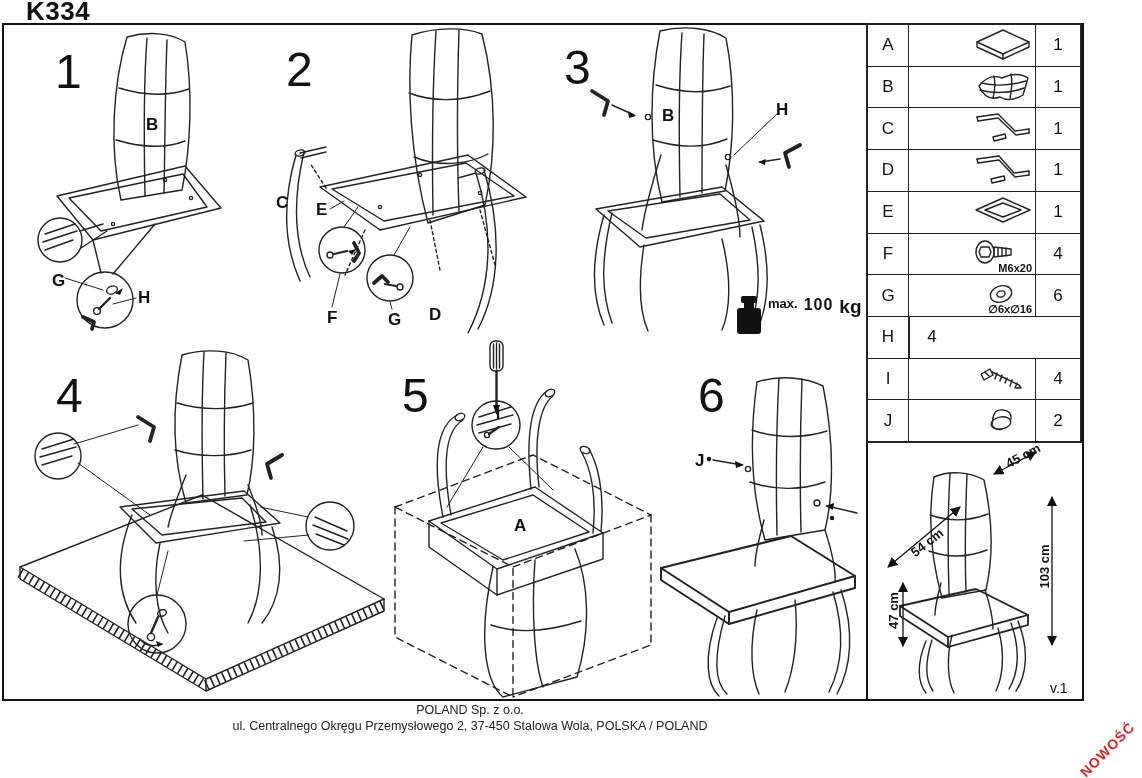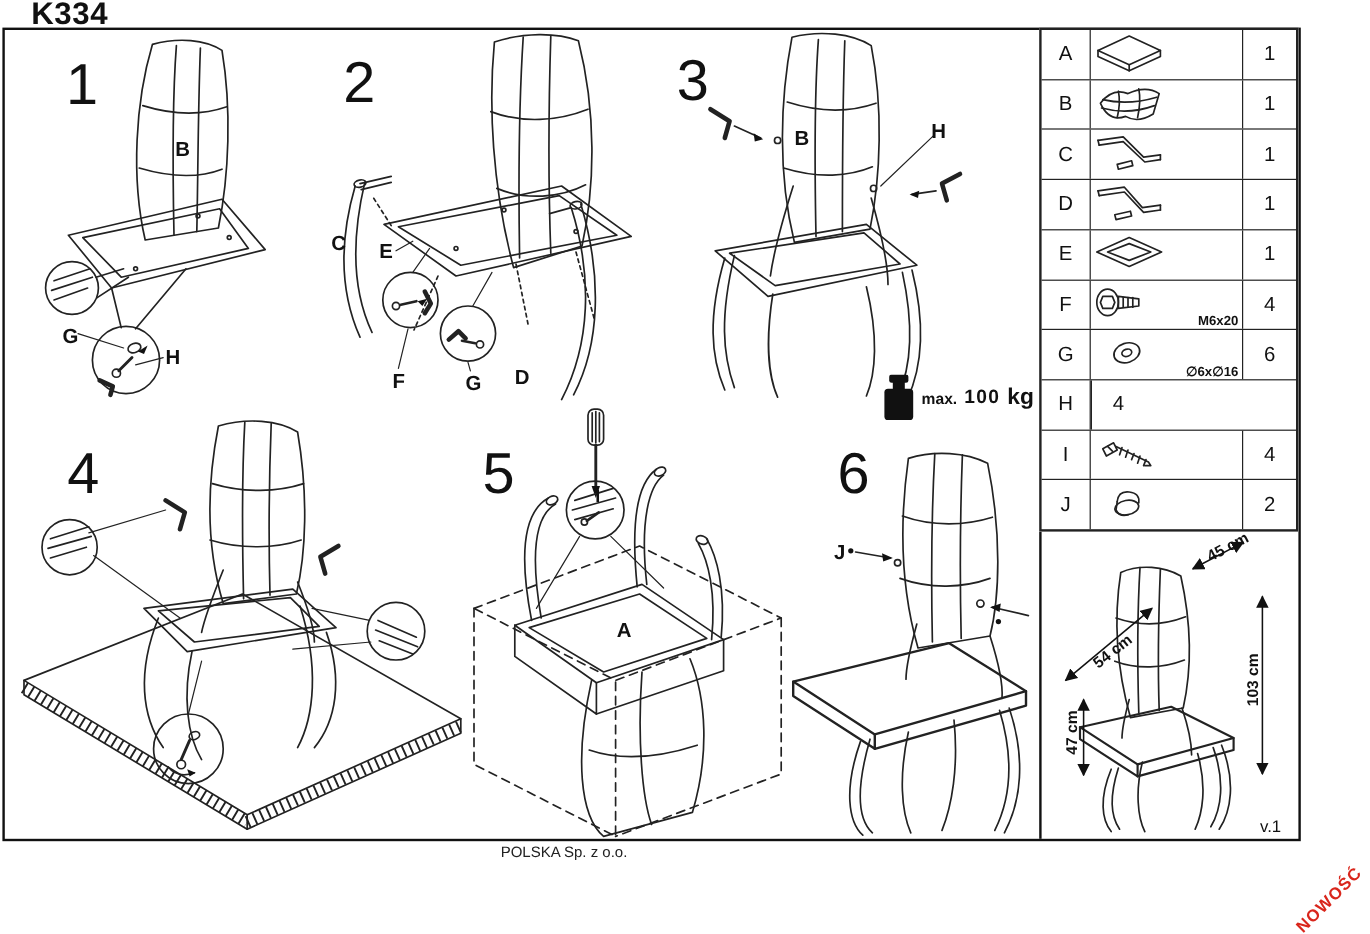--- a/index.html
+++ b/index.html
@@ -14,24 +14,24 @@
   svg.step{position:absolute;overflow:visible;}
   .art{fill:none;stroke:#222;stroke-width:1.4;stroke-linecap:round;stroke-linejoin:round;}
   .thick{stroke-width:3.8;}
   .fillb{fill:#111;stroke:none;}
   .stepnum{position:absolute;font-size:48px;line-height:1;color:#111;}
   .plabel{position:absolute;font-size:17px;font-weight:bold;line-height:1;}
   .ptable{position:absolute;left:866px;top:23px;width:216px;height:420px;border:2px solid #222;display:flex;flex-direction:column;background:#fff;box-sizing:border-box;}
   .prow{flex:1;display:flex;border-top:1.5px solid #222;min-height:0;}
   .prow:first-child{border-top:none;}
   .pletter{width:40px;border-right:1.5px solid #222;display:flex;align-items:center;justify-content:center;font-size:17px;}
-  .picon{flex:1;position:relative;display:flex;align-items:center;justify-content:flex-start;}
+  .picon{flex:1;position:relative;display:flex;align-items:center;justify-content:flex-end;}
   .pqty{width:44px;border-left:1.5px solid #222;display:flex;align-items:center;justify-content:center;font-size:17px;}
   .pspec{position:absolute;right:3px;bottom:0px;font-size:11px;font-weight:bold;}
-  .weight{position:absolute;left:736px;top:312px;display:flex;align-items:center;gap:6px;}
+  .weight{position:absolute;left:736px;top:296px;display:flex;align-items:flex-start;gap:6px;}
   .weight .wmax{font-size:13px;font-weight:bold;}
   .weight .wval{font-size:16px;font-weight:bold;letter-spacing:1px;}
   .weight .wunit{font-size:19px;font-weight:bold;}
   .dimlabel{position:absolute;font-size:13px;font-weight:bold;width:56px;text-align:center;line-height:1;}
   .version{position:absolute;left:1050px;top:680px;font-size:14px;}
   .footer{position:absolute;left:60px;top:702px;width:820px;text-align:center;font-size:12.5px;line-height:16px;color:#222;}
   .footer span{display:block;}
   .badge-new{position:absolute;left:1088px;top:764px;font-size:14px;font-weight:bold;color:#d9261c;letter-spacing:1px;transform:rotate(-45deg);transform-origin:left bottom;white-space:nowrap;}
 </style>
 </head>
@@ -455,16 +455,17 @@
     <line x1="37" y1="140" x2="37" y2="203" marker-start="url(#ah)" marker-end="url(#ah)"></line>
   </g>
 </svg>
 <div class="dimlabel" style="left:995px;top:449px;transform:rotate(-28deg);">45 cm</div>
 <div class="dimlabel" style="left:899px;top:536px;transform:rotate(-38deg);">54 cm</div>
 <div class="dimlabel" style="left:1016px;top:560px;transform:rotate(-90deg);">103 cm</div>
 <div class="dimlabel" style="left:865px;top:604px;transform:rotate(-90deg);">47 cm</div>
 <span class="version">v.1</span>
 
 <div class="footer">
-  <span>POLSKA Sp. z o.o.</span>
+  <span>POLAND Sp. z o.o.</span>
+  <span>ul. Centralnego Okręgu Przemysłowego 2, 37-450 Stalowa Wola, POLSKA / POLAND</span>
 </div>
 
 <div class="badge-new">NOWOŚĆ</div>
 
 </body></html>

